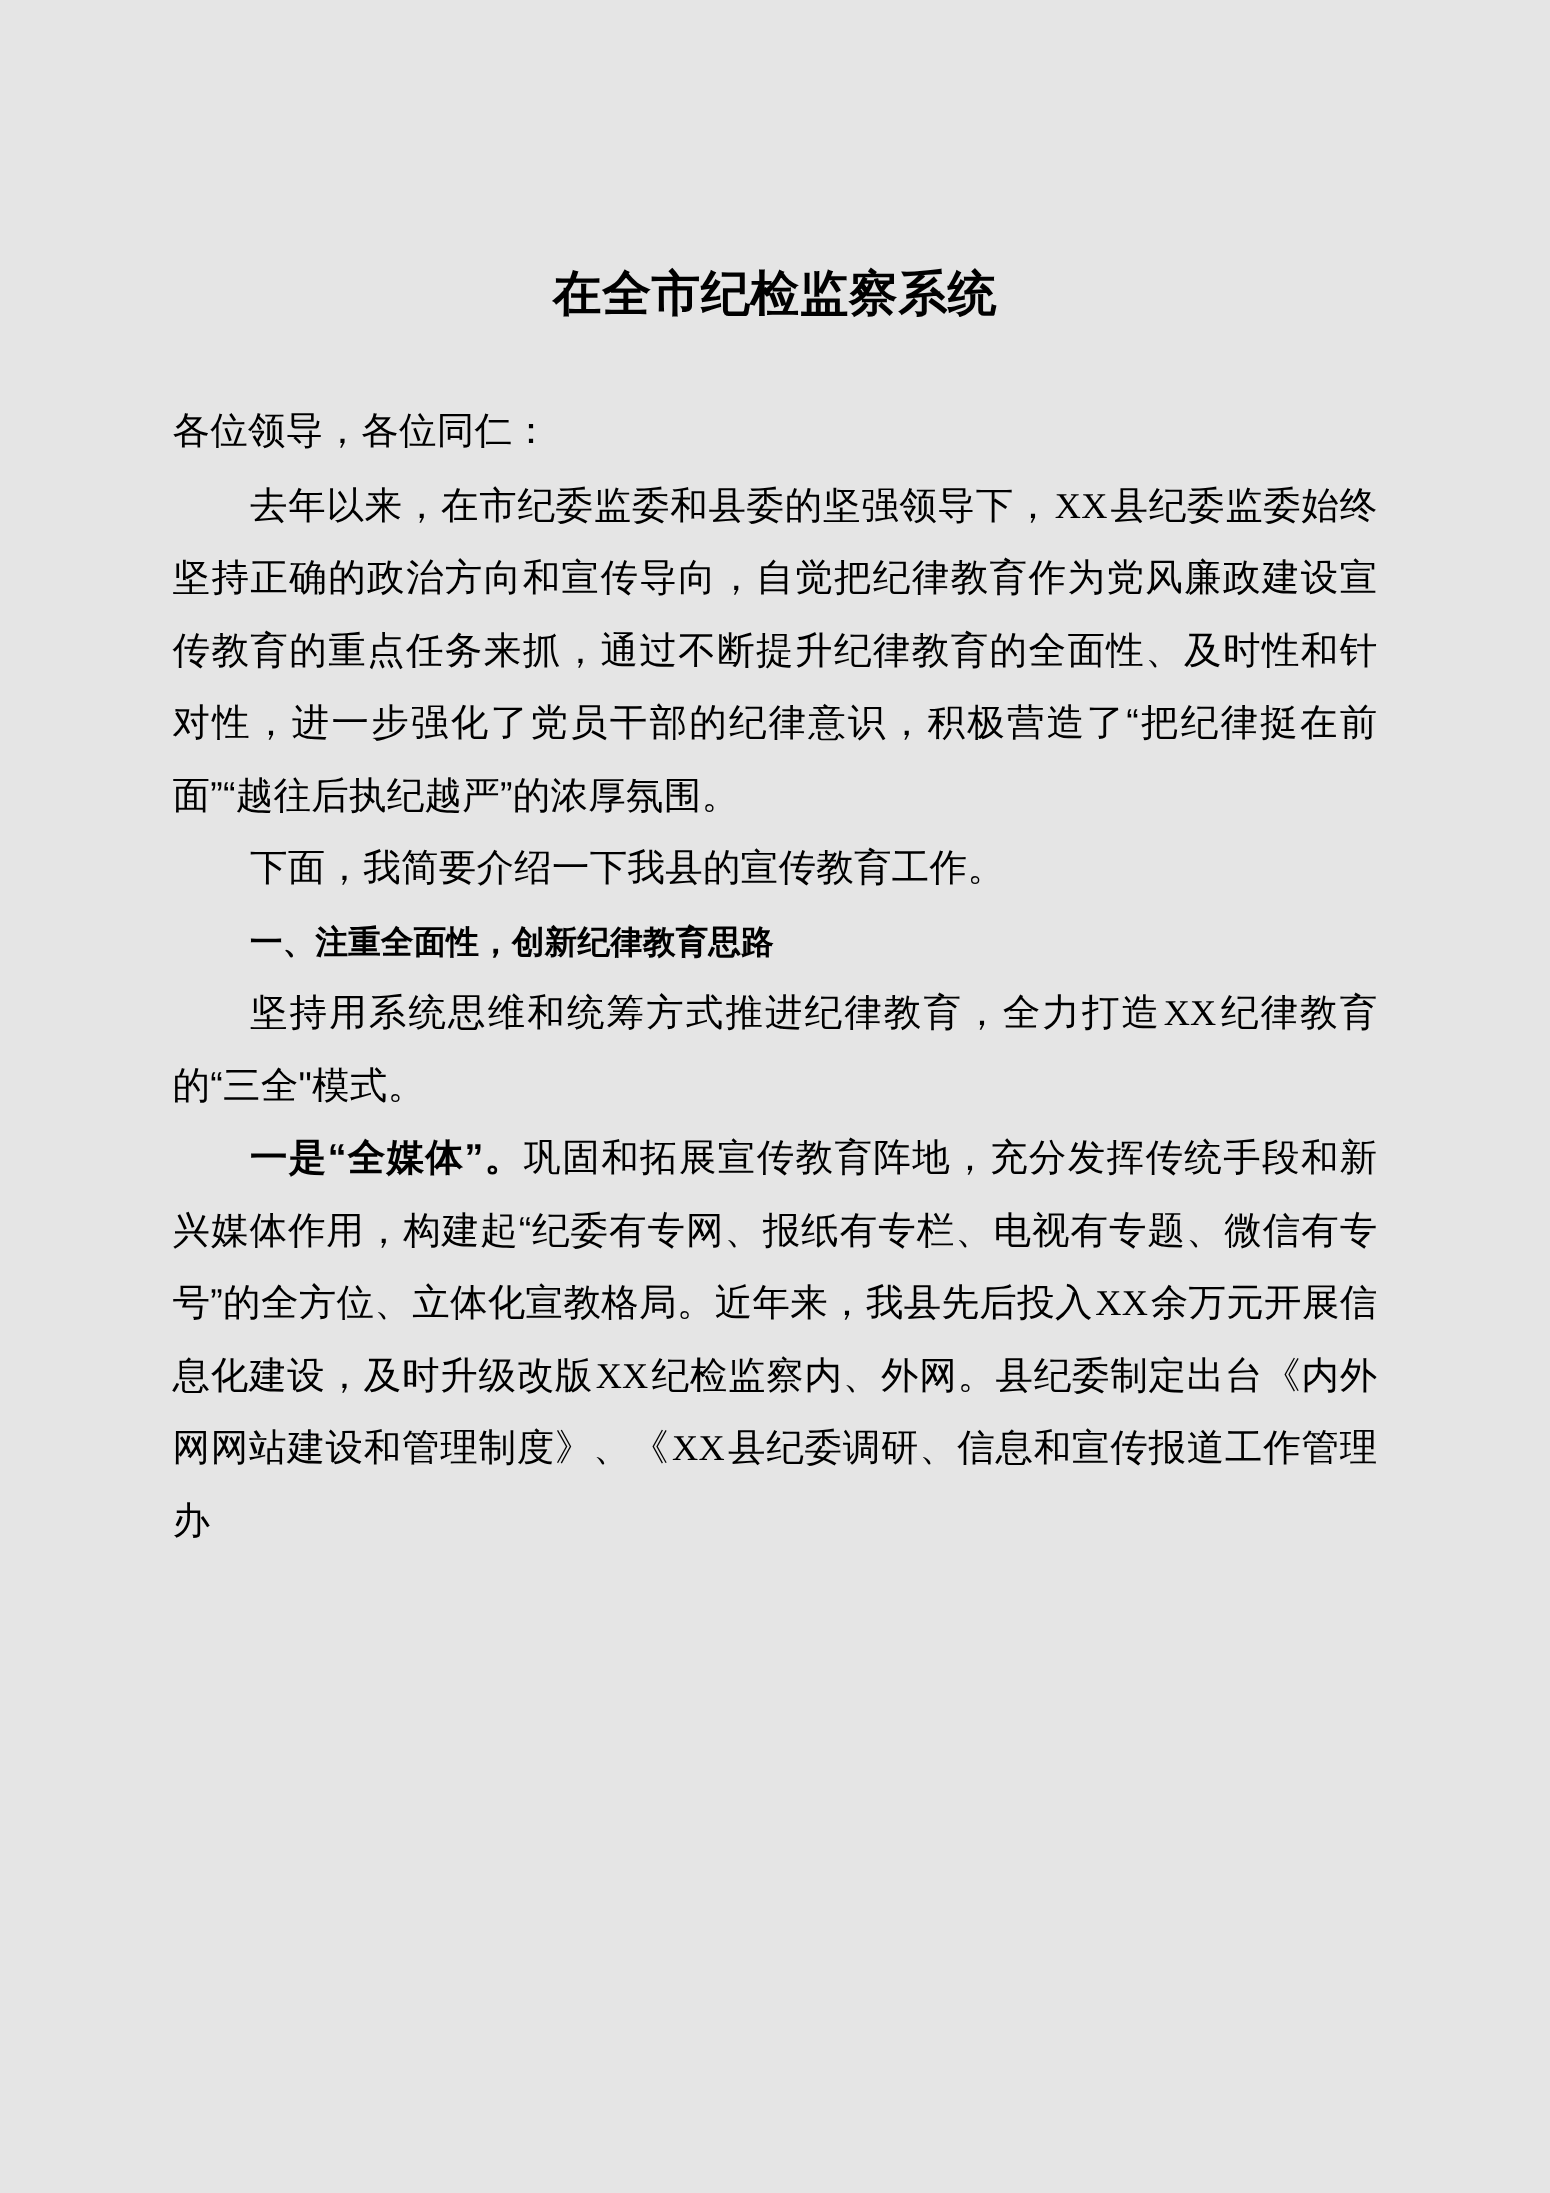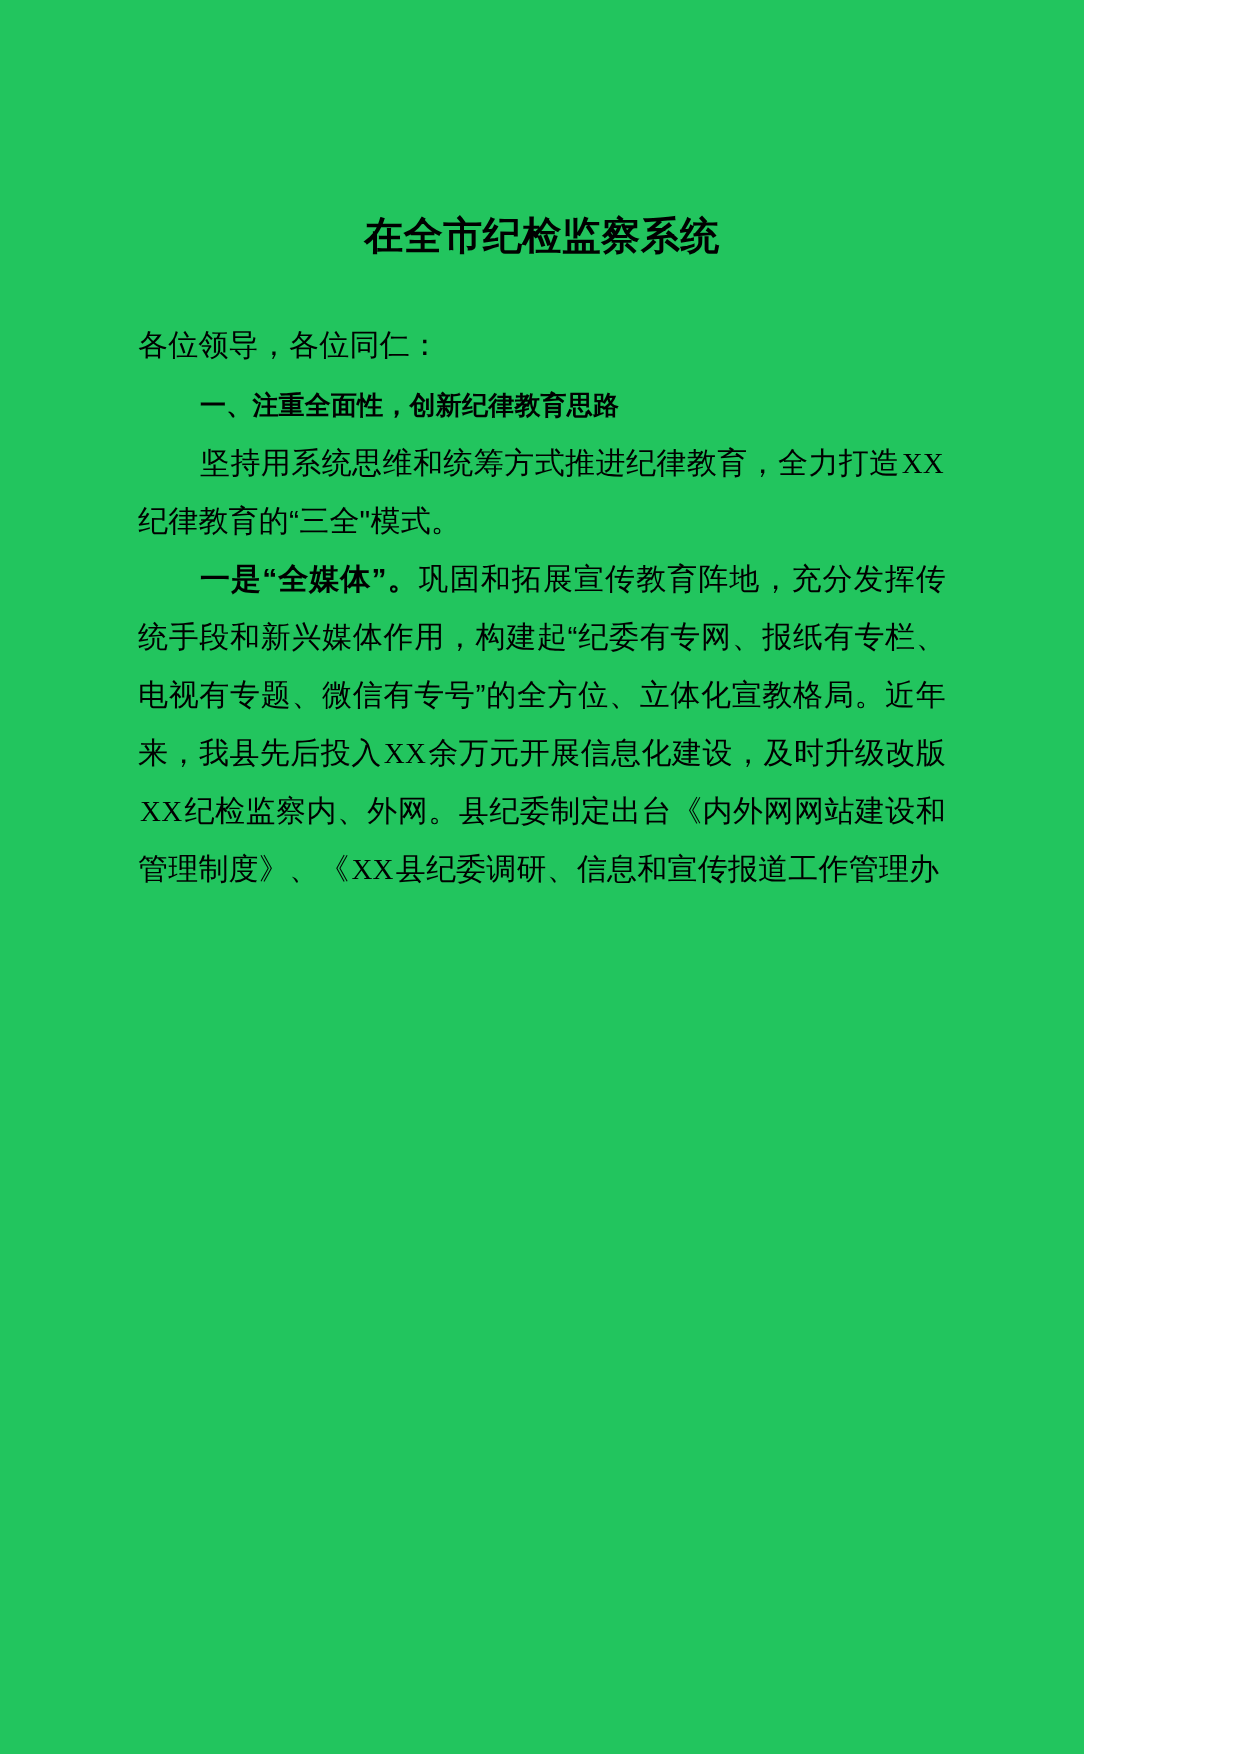--- a/index.html
+++ b/index.html
@@ -9,25 +9,25 @@
   }
   body {
     width: 1240px;
     height: 1754px;
     font-family: "Liberation Sans", "DejaVu Sans", sans-serif;
     color: #000000;
     overflow: hidden;
   }
   .page {
     position: relative;
-    width: 1084px;
+    width: 1240px;
     height: 1754px;
     box-sizing: border-box;
     padding: 208px 138px 0 138px;
-    background: #22c55e;
+    background: #e5e5e5;
   }
   .doc-title {
     text-align: center;
     font-weight: bold;
     font-size: 39px;
     line-height: 56px;
     letter-spacing: 0.5px;
     margin: 0 0 52px 0;
   }
   .doc-title .title-line {
@@ -71,21 +71,23 @@
 <body>
 
 <div class="page">
 
   <h1 class="doc-title">
     <span class="title-line">在全市纪检监察系统</span>
   </h1>
 
   <p class="salutation">各位领导，各位同仁：</p>
 
+  <p class="body-para">去年以来，在市纪委监委和县委的坚强领导下，<span class="lat">XX</span>县纪委监委始终坚持正确的政治方向和宣传导向，自觉把纪律教育作为党风廉政建设宣传教育的重点任务来抓，通过不断提升纪律教育的全面性、及时性和针对性，进一步强化了党员干部的纪律意识，积极营造了“把纪律挺在前面”“越往后执纪越严”的浓厚氛围。</p>
 
+  <p class="body-para">下面，我简要介绍一下我县的宣传教育工作。</p>
 
   <p class="section-heading">一、注重全面性，创新纪律教育思路</p>
 
   <p class="body-para">坚持用系统思维和统筹方式推进纪律教育，全力打造<span class="lat">XX</span>纪律教育的“三全"模式。</p>
 
   <p class="body-para"><span class="lead-bold">一是“全媒体”。</span>巩固和拓展宣传教育阵地，充分发挥传统手段和新兴媒体作用，构建起“纪委有专网、报纸有专栏、电视有专题、微信有专号”的全方位、立体化宣教格局。近年来，我县先后投入<span class="lat">XX</span>余万元开展信息化建设，及时升级改版<span class="lat">XX</span>纪检监察内、外网。县纪委制定出台《内外网网站建设和管理制度》、《<span class="lat">XX</span>县纪委调研、信息和宣传报道工作管理办</p>
 
 </div>
 
 </body></html>

